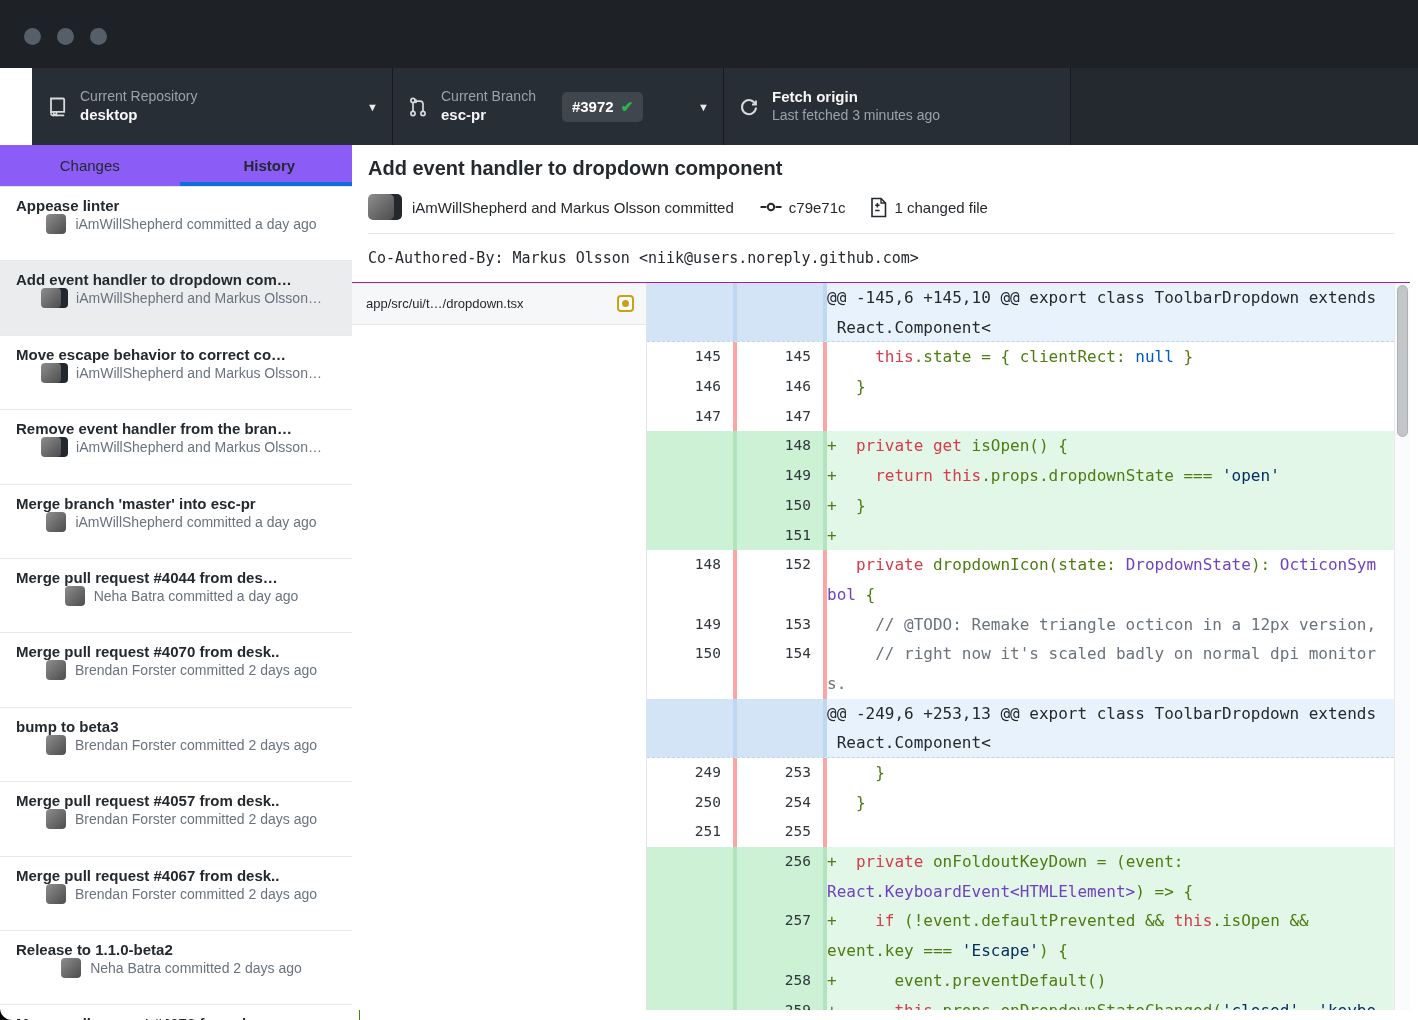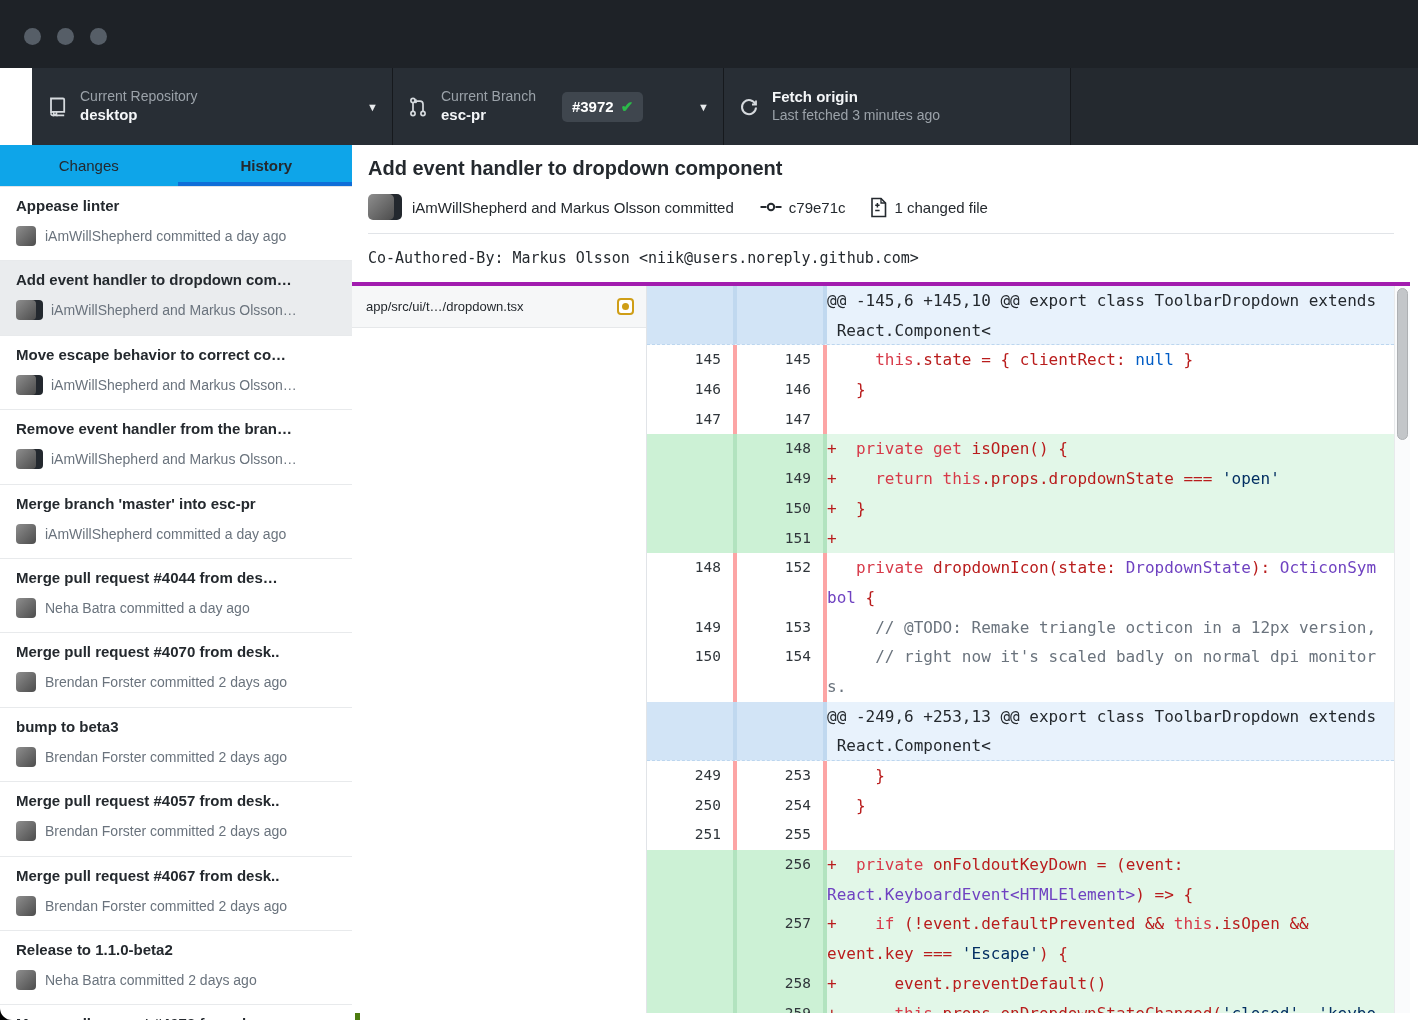--- a/index.html
+++ b/index.html
@@ -18,70 +18,70 @@
   .tb-rest { flex:1; background:#24292f; }
   .tb-icon { width:22px; height:22px; margin-right:12px; flex:none; color:#d6dade; }
   .tb-text { display:flex; flex-direction:column; line-height:1.25; }
   .tb-label { font-size:14px; color:#9ba2a9; }
   .tb-value { font-size:15px; font-weight:bold; color:#f4f6f8; }
   .tb-caret { margin-left:auto; color:#e8eaec; font-size:11px; padding-left:14px; }
   .pr-badge { margin-left:26px; background:#3f464e; border-radius:5px; height:30px; display:flex; align-items:center; padding:0 10px; font-size:15px; font-weight:bold; color:#fff; gap:7px; }
   .pr-badge .check { color:#2bba49; font-size:15px; }
 
   
-  .sidebar { position:absolute; left:0; top:145px; width:360px; height:875px; background:#0ea5e9; border-right:5px solid #4d7c0f; overflow:hidden; }
+  .sidebar { position:absolute; left:0; top:145px; width:360px; height:875px; background:#8b5cf6; border-right:1px solid #4d7c0f; overflow:hidden; }
   .tabs { display:flex; height:42px; border-bottom:1px solid #e1e4e8; }
   .tab { flex:1; display:flex; align-items:center; justify-content:center; font-size:15px; color:#24292e; position:relative; cursor:default; }
   .tab.active { font-weight:bold; }
   .tab.active::after { content:""; position:absolute; left:0; right:0; bottom:0; height:4px; background:#0f6ed8; }
   .commit-list { height:833px; overflow:hidden; }
   .commit-item { height:74.4px; padding:10px 12px 0 16px; border-bottom:1px solid #e8eaec; background:#fff; }
   .commit-item.selected { background:#eaecee; }
   .commit-title { font-size:15px; font-weight:bold; color:#24292e; white-space:nowrap; overflow:hidden; }
-  .commit-meta { display:flex; align-items:center; margin-top:12px; }
+  .commit-meta { display:flex; align-items:center; margin-top:0;justify-content:center; }
   .avstack { position:relative; width:20px; height:20px; margin-right:9px; flex:none; }
   .avstack.double { width:26px; }
   .av { position:absolute; width:20px; height:20px; border-radius:4px; background:linear-gradient(135deg,#8e8e8e,#4c4c4c); }
   .av.back { left:7px; top:0; background:#23282e; }
   .av.front { left:0; top:0; }
   .commit-meta-text { font-size:14px; color:#6a737d; white-space:nowrap; overflow:hidden; }
 
   
   .rightpanel { position:absolute; left:352px; top:145px; width:1058px; height:820px; background:#fff; }
   .commit-header { padding:12px 16px 0 16px; }
   .ch-title { font-size:20px; font-weight:bold; color:#24292e; }
   .ch-meta { display:flex; align-items:center; margin-top:14px; padding-bottom:13px; font-size:15px; color:#24292e; }
   .ch-avs { position:relative; width:34px; height:26px; margin-right:10px; flex:none; }
   .ch-avs .av { width:26px; height:26px; border-radius:5px; }
   .ch-avs .back { left:8px; }
   .ch-meta .sep { width:26px; }
   .ch-icon { margin:0 7px 0 0; color:#24292e; flex:none; }
   .ch-hash { margin-right:24px; }
   .ch-divider { border-top:1px solid #e1e4e8; }
-  .ch-desc { font-family:"DejaVu Sans Mono", monospace; font-size:15px; color:#24292e; padding:15px 16px; border-bottom:4px solid #a21caf; }
+  .ch-desc { font-family:"DejaVu Sans Mono", monospace; font-size:15px; color:#24292e; padding:15px 16px; border-bottom:1px solid #a21caf; }
 
   
   .content { display:flex; height:727px; }
   .filelist { width:295px; flex:none; border-right:1px solid #e1e4e8; background:#fff; }
   .file-row { height:42px; background:#f6f7f8; border-bottom:1px solid #e6e8ea; display:flex; align-items:center; padding:0 12px 0 14px; }
   .file-path { font-size:13px; color:#24292e; white-space:nowrap; overflow:hidden; flex:1; }
   .status-modified { width:17px; height:17px; flex:none; margin-left:8px; border:2px solid #cf9e17; border-radius:4px; background:#fff; display:flex; align-items:center; justify-content:center; }
   .status-modified::after { content:""; width:7px; height:7px; border-radius:50%; background:#cf9e17; }
 
   .diff { flex:1; overflow:hidden; position:relative; font-family:"DejaVu Sans Mono", monospace; }
   .diff-line { display:flex; height:29.7px; line-height:29.7px; }
   .g { width:90px; flex:none; text-align:right; padding-right:12px; font-size:14.5px; color:#30363b; border-right:4px solid #fca5a5; }
   .code { flex:1; font-size:16px; color:#24292e; white-space:pre; overflow:hidden; }
   .diff-line.ctx { background:#fff; }
   .diff-line.add { background:#e2f7e8; }
   .diff-line.add .g { background:#ccf1d5; border-right-color:#b2e3bf; }
   .diff-line.hunk { background:#e8f2fc; }
   .diff-line.hunk .g { background:#d2e4f6; border-right-color:#c0d8ef; }
   .diff-line.hunk-end { border-bottom:1px dashed #bcd6ef; }
-  .tk-p { color:#b91c1c; } .tk-k { color:#d73a49; } .tk-t { color:#6f42c1; }
+  .tk-p { color:#4d7c0f; } .tk-k { color:#d73a49; } .tk-t { color:#6f42c1; }
   .tk-s { color:#032f62; } .tk-l { color:#005cc5; } .tk-c { color:#6a737d; }
   .tk-h { color:#24292e; }
 
   .scrollbar { width:16px; flex:none; background:#fafbfc; border-left:1px solid #e8eaec; position:relative; }
   .thumb { position:absolute; left:2px; top:2px; width:11px; height:152px; border-radius:6px; background:#c3c6c9; border:1px solid #adb0b3; }
 
   
   .corner-bl { position:absolute; left:0; bottom:0; width:14px; height:14px; background:#000; }
   .corner-bl::after { content:""; position:absolute; inset:0; background:#fff; border-bottom-left-radius:12px; }
 

